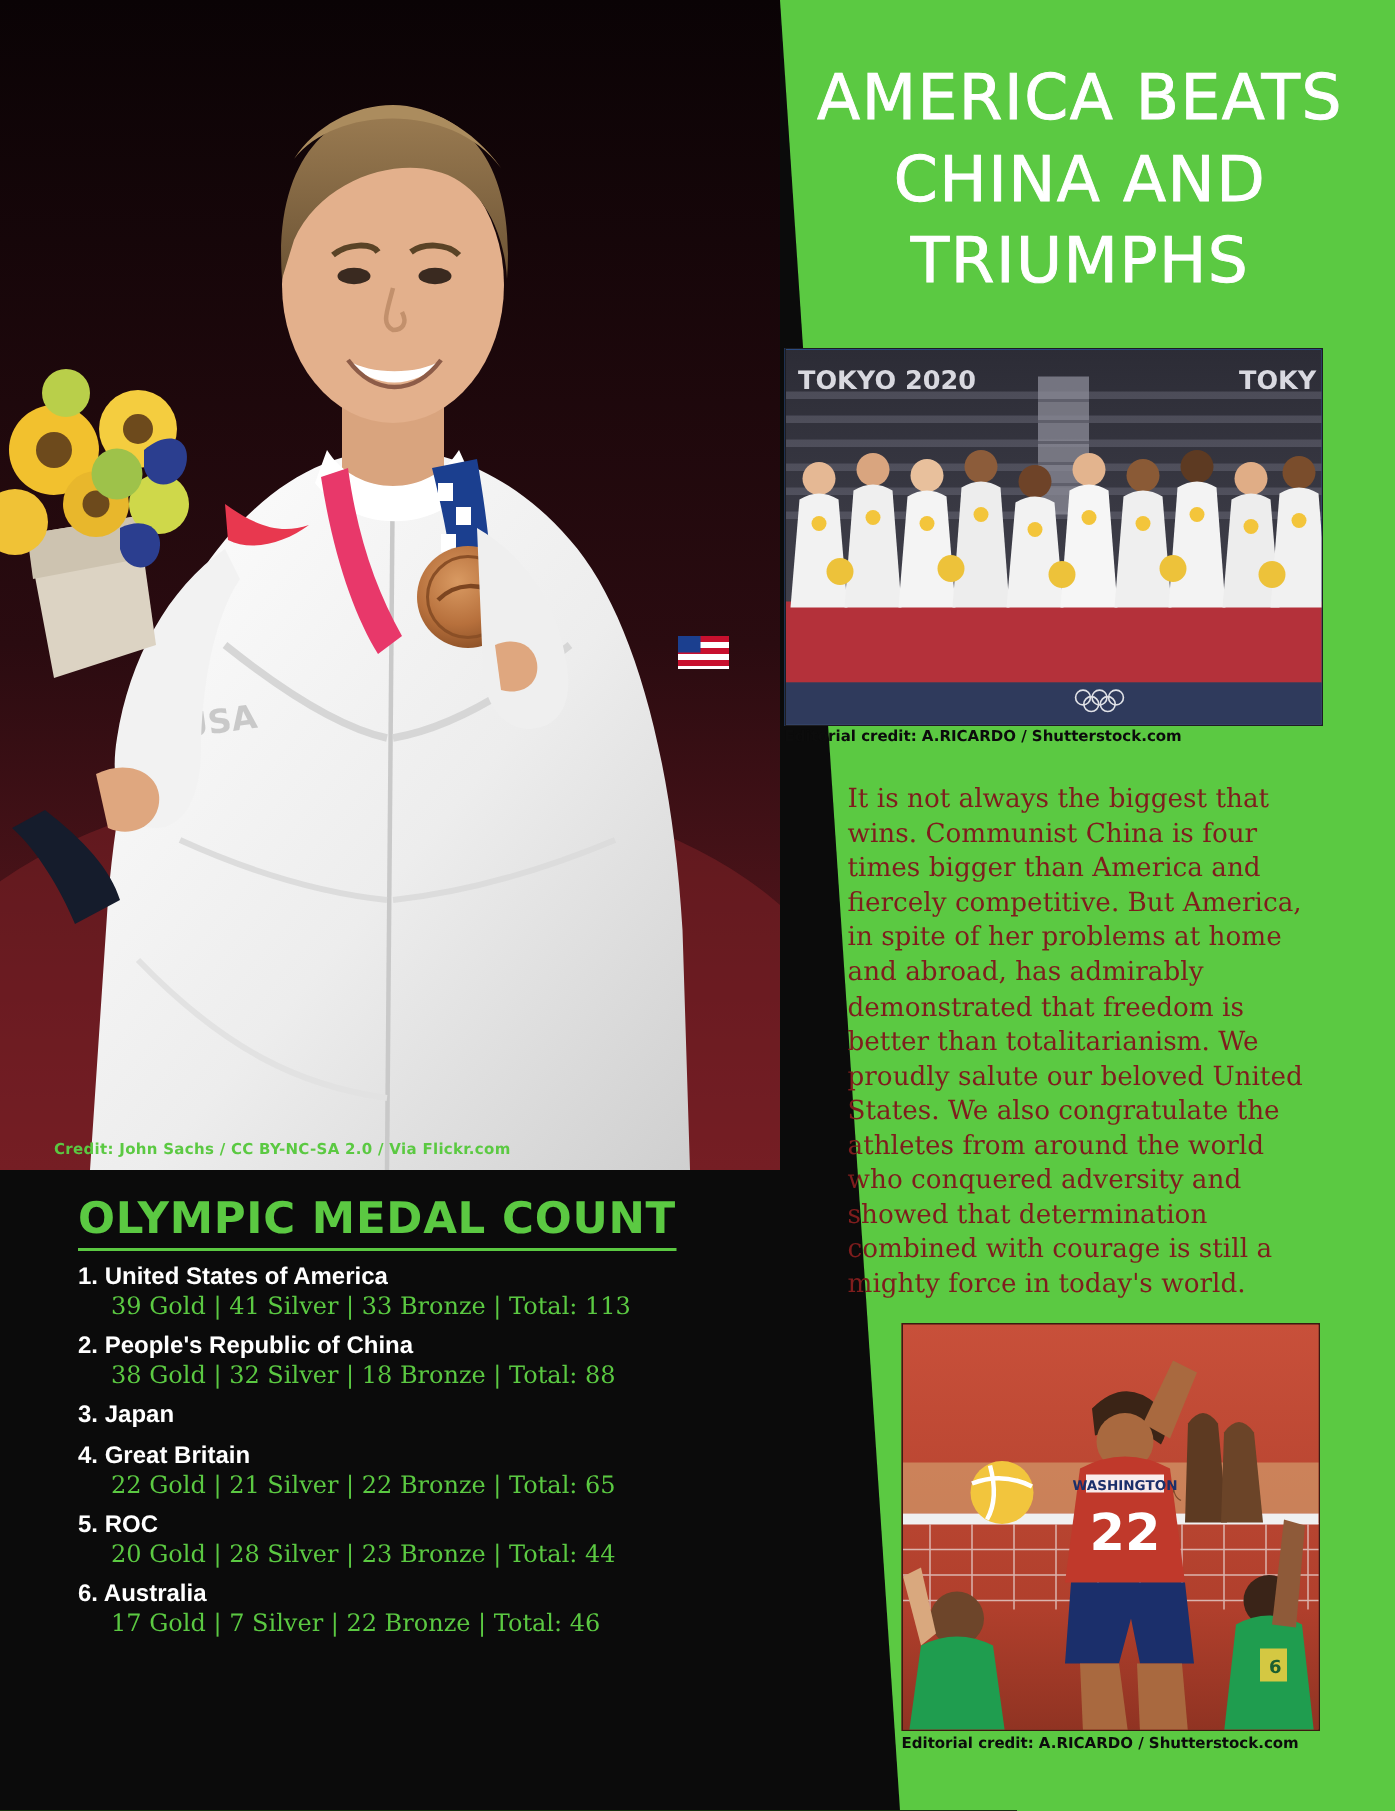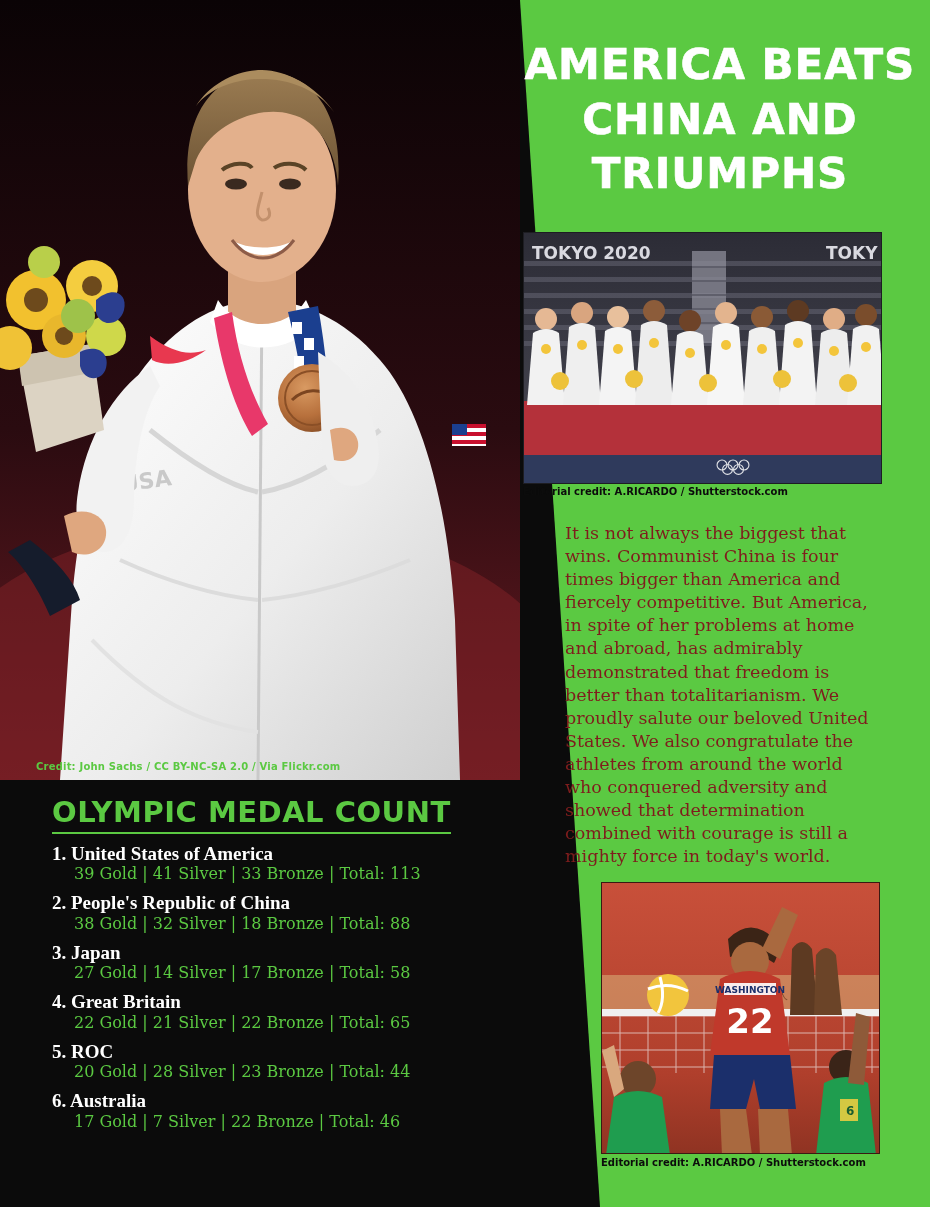--- a/index.html
+++ b/index.html
@@ -59,23 +59,23 @@
     letter-spacing: .5px;
     color: #5bc942;
     border-bottom: 2px solid #5bc942;
     display: inline-block;
     padding-bottom: 3px;
     text-transform: uppercase;
   }
   .medal-list { margin-top: 9px; }
   .medal-row { margin-bottom: 9px; }
   .medal-rank-name {
-    font-family: Liberation Serif, serif;
+    font-family: Liberation Sans, sans-serif;
     font-weight: bold;
-    font-size: 19px;
+    font-size: 16px;
     color: #ffffff;
     line-height: 1.12;
   }
   .medal-rank { display: inline-block; }
   .medal-detail {
     font-family: "DejaVu Serif", serif;
     font-size: 16px;
     color: #5bc942;
     line-height: 1.2;
     margin-left: 22px;
@@ -87,21 +87,21 @@
     left: 520px; top: 0;
     width: 410px; height: 1207px;
   }
 
   .headline {
     position: absolute;
     left: 0; top: 38px;
     width: 400px;
     text-align: center;
     font-family: "DejaVu Sans", sans-serif;
-    font-weight: bold;
+    font-weight: normal;
     font-size: 42px;
     line-height: 1.30;
     color: #ffffff;
     letter-spacing: 1px;
     text-transform: uppercase;
     -webkit-text-stroke: 0.6px #ffffff;
   }
 
   
   .team-photo {
@@ -292,21 +292,20 @@
             <span>People's Republic of China</span>
           </div>
           <div class="medal-detail">38 Gold | 32 Silver | 18 Bronze | Total: 88</div>
         </div>
 
         <div class="medal-row">
           <div class="medal-rank-name">
             <span class="medal-rank">3.</span>
             <span>Japan</span>
           </div>
-          <div class="medal-detail">27 Gold | 14 Silver | 17 Bronze | Total: 58</div>
         </div>
 
         <div class="medal-row">
           <div class="medal-rank-name">
             <span class="medal-rank">4.</span>
             <span>Great Britain</span>
           </div>
           <div class="medal-detail">22 Gold | 21 Silver | 22 Bronze | Total: 65</div>
         </div>
 

